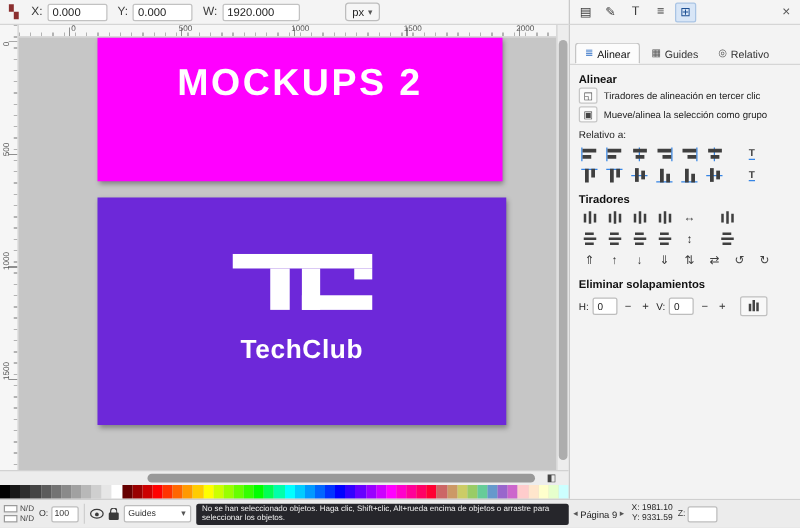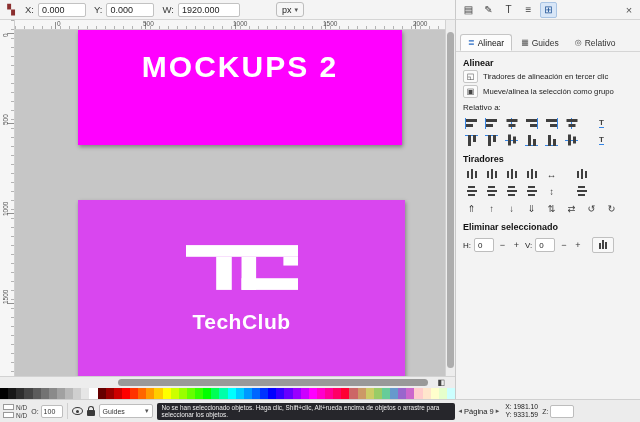--- a/index.html
+++ b/index.html
@@ -179,21 +179,21 @@
     <span class="vlab" style="top:17px">0</span>
     <span class="vlab" style="top:105px">500</span>
     <span class="vlab" style="top:196px">1000</span>
     <span class="vlab" style="top:284px">1500</span>
   </div>
 
   <div class="canvas">
     <div class="page1" style="background: rgb(255, 0, 255);">
       <div class="mockup-text">MOCKUPS 2</div>
     </div>
-    <div class="page2" style="background: #d946ef; margin-top: 42px;">
+    <div class="page2" style="background: #6d28d9;">
       <svg class="logo" width="112" height="45" viewBox="0 0 115 46">
         <rect x="0" y="0" width="115" height="12" fill="#ffffff"></rect>
         <rect x="31" y="12" width="16" height="34" fill="#ffffff"></rect>
         <rect x="57" y="12" width="15" height="34" fill="#ffffff"></rect>
         <rect x="57" y="34" width="58" height="12" fill="#ffffff"></rect>
         <rect x="100" y="12" width="15" height="9" fill="#ffffff"></rect>
       </svg>
       <div class="brand">TechClub</div>
     </div>
   </div>
@@ -506,21 +506,21 @@
       <span class="ibtn">⇑</span>
       <span class="ibtn">↑</span>
       <span class="ibtn">↓</span>
       <span class="ibtn">⇓</span>
       <span class="ibtn">⇅</span>
       <span class="ibtn">⇄</span>
       <span class="ibtn">↺</span>
       <span class="ibtn">↻</span>
     </div>
 
-    <div class="sect">Eliminar seleccionado</div>
+    <div class="sect">Eliminar solapamientos</div>
 
     <div class="ovrow">
       <span>H:</span>
       <span class="sfield">0</span>
       <span class="spbtn">−</span>
       <span class="spbtn">+</span>
       <span>V:</span>
       <span class="sfield">0</span>
       <span class="spbtn">−</span>
       <span class="spbtn">+</span>

